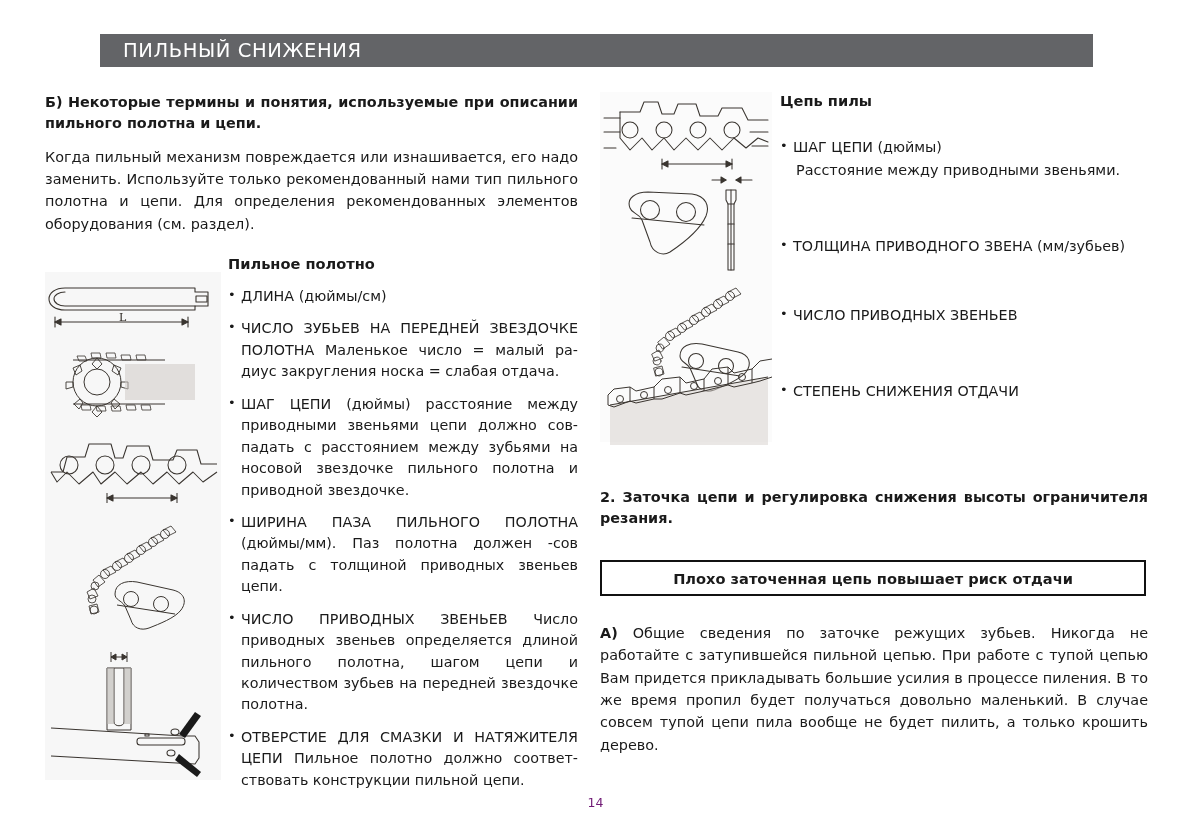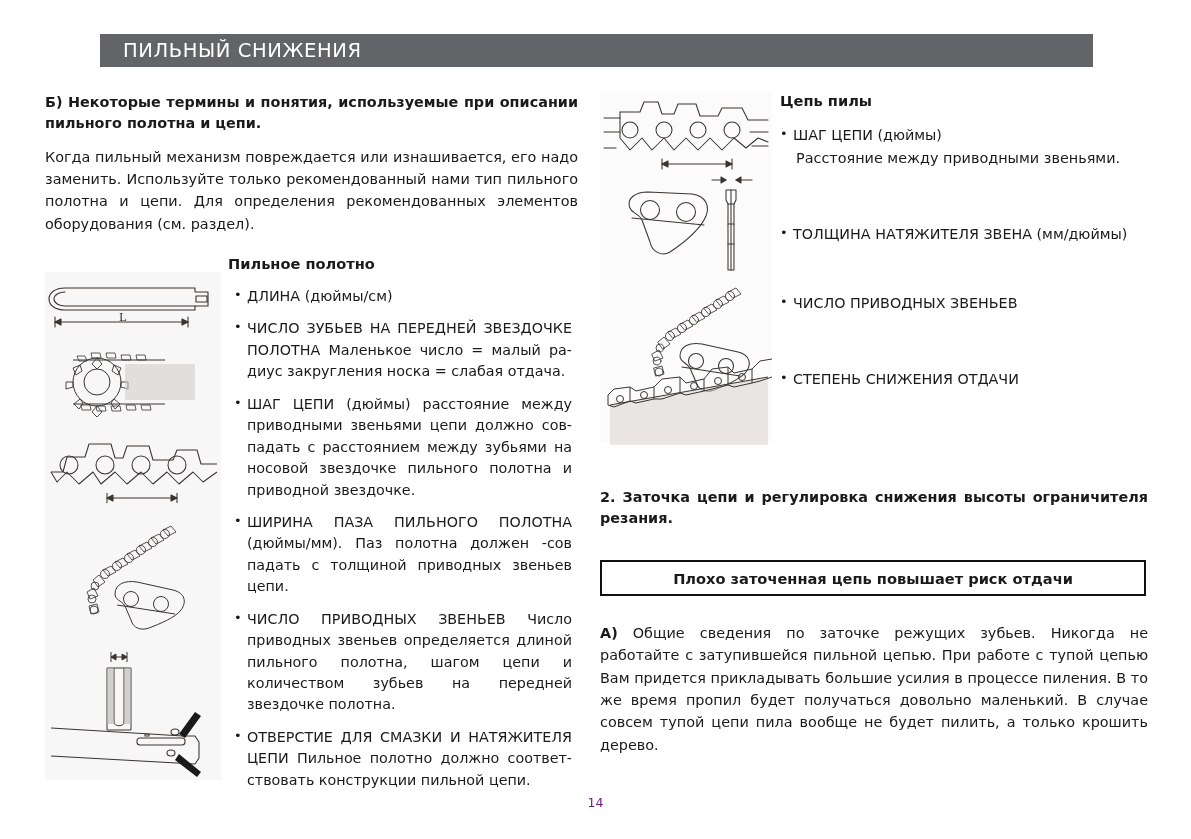--- a/index.html
+++ b/index.html
@@ -57,21 +57,21 @@
     line-height: 1.55;
     text-align: justify;
     margin: 0;
   }
   .sub-head {
     font-weight: bold;
     font-size: 14.6px;
     margin: 0;
   }
 
-  .bullet-list { margin: 6px; padding: 0; list-style: none; }
+  .bullet-list { margin: 0; padding: 0; list-style: none; }
   .bullet {
     position: relative;
     padding-left: 13px;
     font-size: 14.3px;
     line-height: 1.5;
     text-align: justify;
     margin: 0 0 11px 0;
   }
   .bullet::before {
     content: "\2022";
@@ -364,27 +364,27 @@
       <circle cx="118" cy="26" r="3.5"></circle>
       <circle cx="142" cy="22" r="3.5"></circle>
       <path d="M30 32 L30 46 M54 32 L54 44 M80 22 L80 38 M104 24 L104 36 M128 12 L128 30 M152 14 L152 28"></path>
     </g>
   </svg>
 </div>
 
 <div class="right-text">
   <p class="sub-head">Цепь пилы</p>
 
-  <div style="margin-top:16px;">
+  <div style="margin-top:28px;">
     <p class="bullet nojust rb">ШАГ ЦЕПИ (дюймы)</p>
     <p class="para nojust" style="padding-left:16px;margin-top:1px;">Расстояние между приводными звеньями.</p>
   </div>
 
   <div style="margin-top:54px;">
-    <p class="bullet nojust rb">ТОЛЩИНА НАТЯЖИТЕЛЯ ЗВЕНА  (мм/дюймы)</p>
+    <p class="bullet nojust rb">ТОЛЩИНА ПРИВОДНОГО ЗВЕНА  (мм/зубьев)</p>
   </div>
 
   <div style="margin-top:48px;">
     <p class="bullet nojust rb">ЧИСЛО ПРИВОДНЫХ ЗВЕНЬЕВ</p>
   </div>
 
   <div style="margin-top:54px;">
     <p class="bullet nojust rb">СТЕПЕНЬ СНИЖЕНИЯ ОТДАЧИ</p>
   </div>
 </div>

